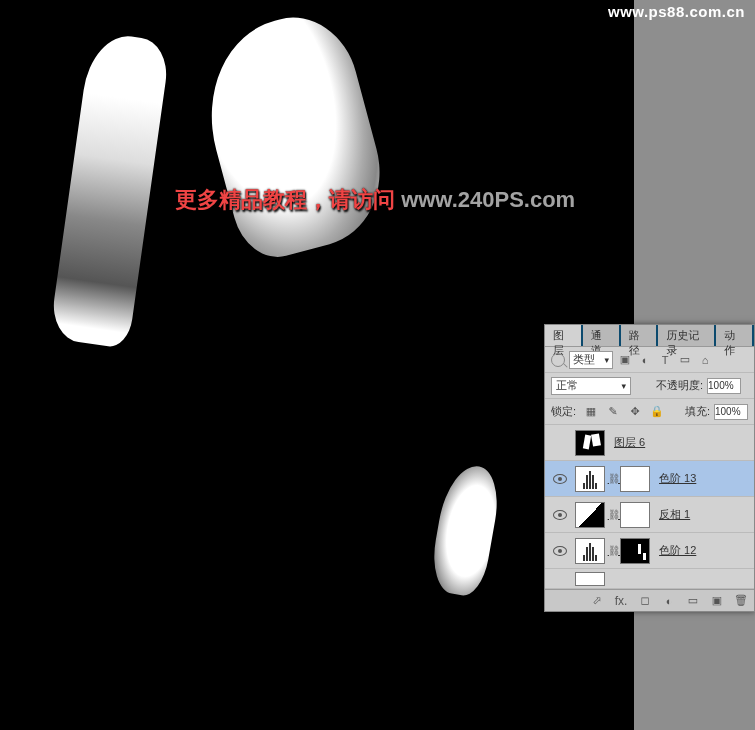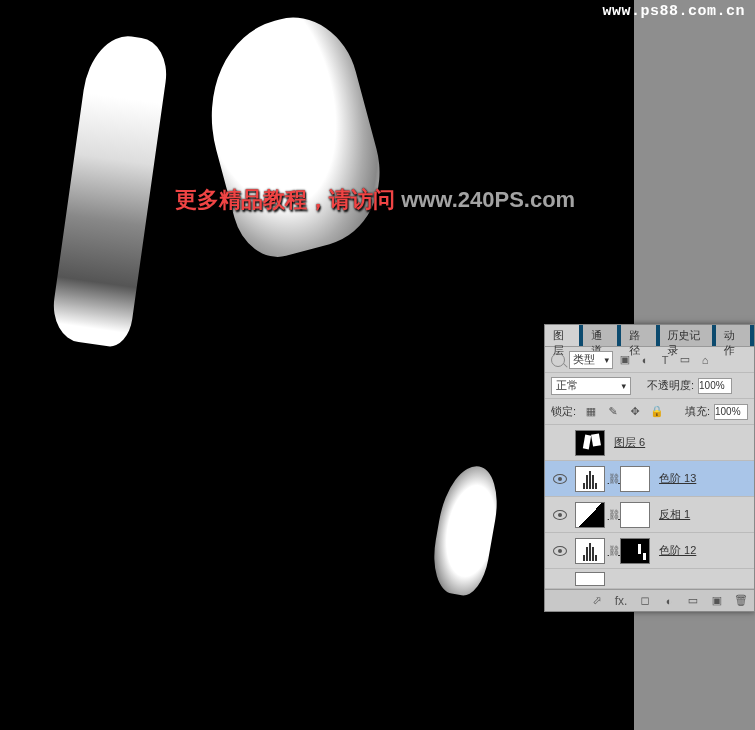--- a/index.html
+++ b/index.html
@@ -1,45 +1,45 @@
 <!DOCTYPE html>
 <html><head>
 <meta charset="utf-8">
 <style>
   * { box-sizing: border-box; margin: 0; padding: 0; font-family: "Microsoft YaHei", Arial, sans-serif; }
   body { width: 755px; height: 730px; background: #000; position: relative; overflow: hidden; }
   
   .canvas-area { position: absolute; left: 0; top: 0; width: 634px; height: 730px; background: #000; }
   .right-bg { position: absolute; left: 634px; top: 0; width: 121px; height: 730px; background: #8e8e8e; }
   
-  .watermark-top { position: absolute; top: 3px; right: 10px; color: #fff; font-size: 15px; font-weight: bold; font-family: Liberation Mono, monospace; letter-spacing: 0.5px; }
+  .watermark-top { position: absolute; top: 3px; right: 10px; color: #fff; font-size: 15px; font-weight: bold; font-family: Liberation Sans, sans-serif; letter-spacing: 0.5px; }
   
   .center-text { position: absolute; top: 185px; left: 175px; font-size: 22px; font-weight: bold; white-space: nowrap; }
   .ct-white { color: #ef4444; text-shadow: 1px 2px 2px #000, 0 0 2px #000; }
   .ct-cyan { color: #a3a3a3; text-shadow: 1px 2px 2px #000, 0 0 2px #000; }
   
   .shape1 { position: absolute; left: 70px; top: 35px; width: 80px; height: 310px; background: linear-gradient(180deg, #fff 0%, #fff 20%, #ddd 40%, #888 60%, #555 80%, #fff 95%); border-radius: 40px 30px 20px 30px / 60px 40px 30px 40px; transform: rotate(8deg); }
   .shape2 { position: absolute; left: 215px; top: 20px; width: 155px; height: 230px; background: radial-gradient(ellipse at 40% 30%, #fff 50%, #aaa 70%, #888 80%, #fff 95%); border-radius: 90px 60px 70px 40px / 110px 70px 80px 50px; transform: rotate(-15deg); }
   .shape3 { position: absolute; left: 438px; top: 465px; width: 55px; height: 130px; background: radial-gradient(ellipse at 60% 50%, #fff 50%, #aaa 70%, #666 85%, #fff 100%); border-radius: 30px 25px 20px 25px / 60px 50px 40px 50px; transform: rotate(10deg); }
   
   
   .panel { position: absolute; left: 544px; top: 324px; width: 211px; background: #d2d2d2; border: 1px solid #888; font-size: 11px; color: #333; box-shadow: 0 0 6px rgba(0,0,0,0.5); }
   
   .tabs { display: flex; background: #b8b8b8; height: 22px; border-bottom: 1px solid #999; }
-  .tab { padding: 3px 8px; font-size: 11px; color: #333; border-right: 4px solid #0c4a6e; }
+  .tab { padding: 3px 8px; font-size: 11px; color: #333; border-right: 2px solid #0c4a6e; }
   .tab.active { background: #d2d2d2; }
   
   .row { display: flex; align-items: center; height: 26px; padding: 0 6px; gap: 4px; border-bottom: 1px solid #bbb; }
   .kind-select { width: 44px; height: 18px; font-size: 11px; background: #fff; border: 1px solid #999; display: flex; align-items: center; justify-content: space-between; padding: 0 3px; }
   .small-icon { width: 16px; height: 16px; display: inline-flex; align-items: center; justify-content: center; font-size: 11px; color: #555; }
   .search-icon { width: 14px; height: 14px; border: 1px solid #888; border-radius: 50%; position: relative; }
   .search-icon::after { content: ''; position: absolute; width: 5px; height: 1px; background: #888; transform: rotate(45deg); right: -4px; bottom: 0px; }
   
   .blend-select { width: 80px; height: 18px; font-size: 11px; background: #fff; border: 1px solid #999; display: flex; align-items: center; justify-content: space-between; padding: 0 4px; }
-  .opacity-lbl { font-size: 11px; margin-left: 12px; }
+  .opacity-lbl { font-size: 11px; margin-left: 21px; }
   .pct-box { width: 34px; height: 16px; background: #fff; border: 1px solid #999; font-size: 10px; text-align: left; line-height: 14px; }
   
   .lock-lbl { font-size: 11px; }
   .lock-icons { display: flex; gap: 6px; margin-left: 3px; }
   
   .layers-list { background: #d2d2d2; }
   .layer-row { display: flex; align-items: center; height: 36px; border-bottom: 1px solid #bbb; text-decoration: underline; }
   .layer-row.selected { background: #a9c5e8; }
   .vis-col { width: 30px; display: flex; justify-content: center; align-items: center; }
   .eye { width: 14px; height: 10px; border: 1px solid #555; border-radius: 50%; position: relative; }

